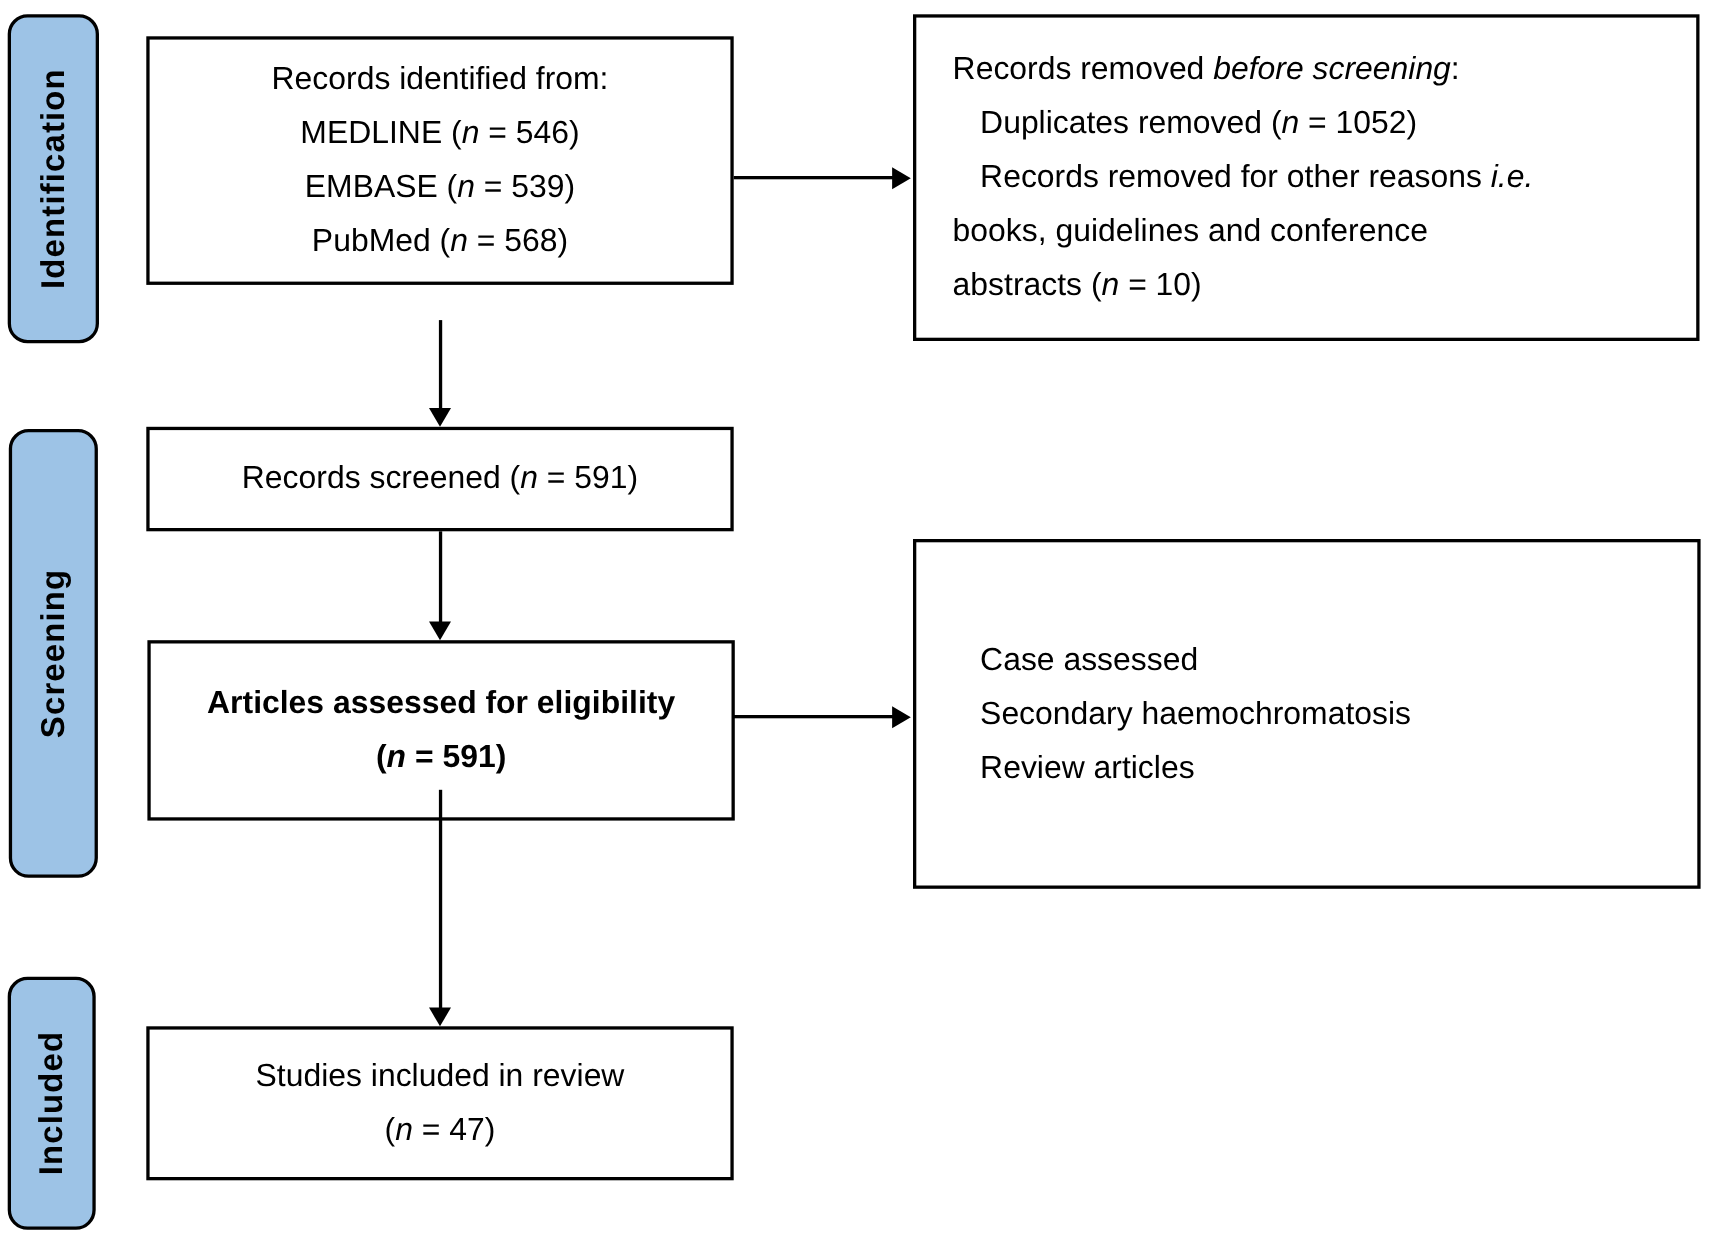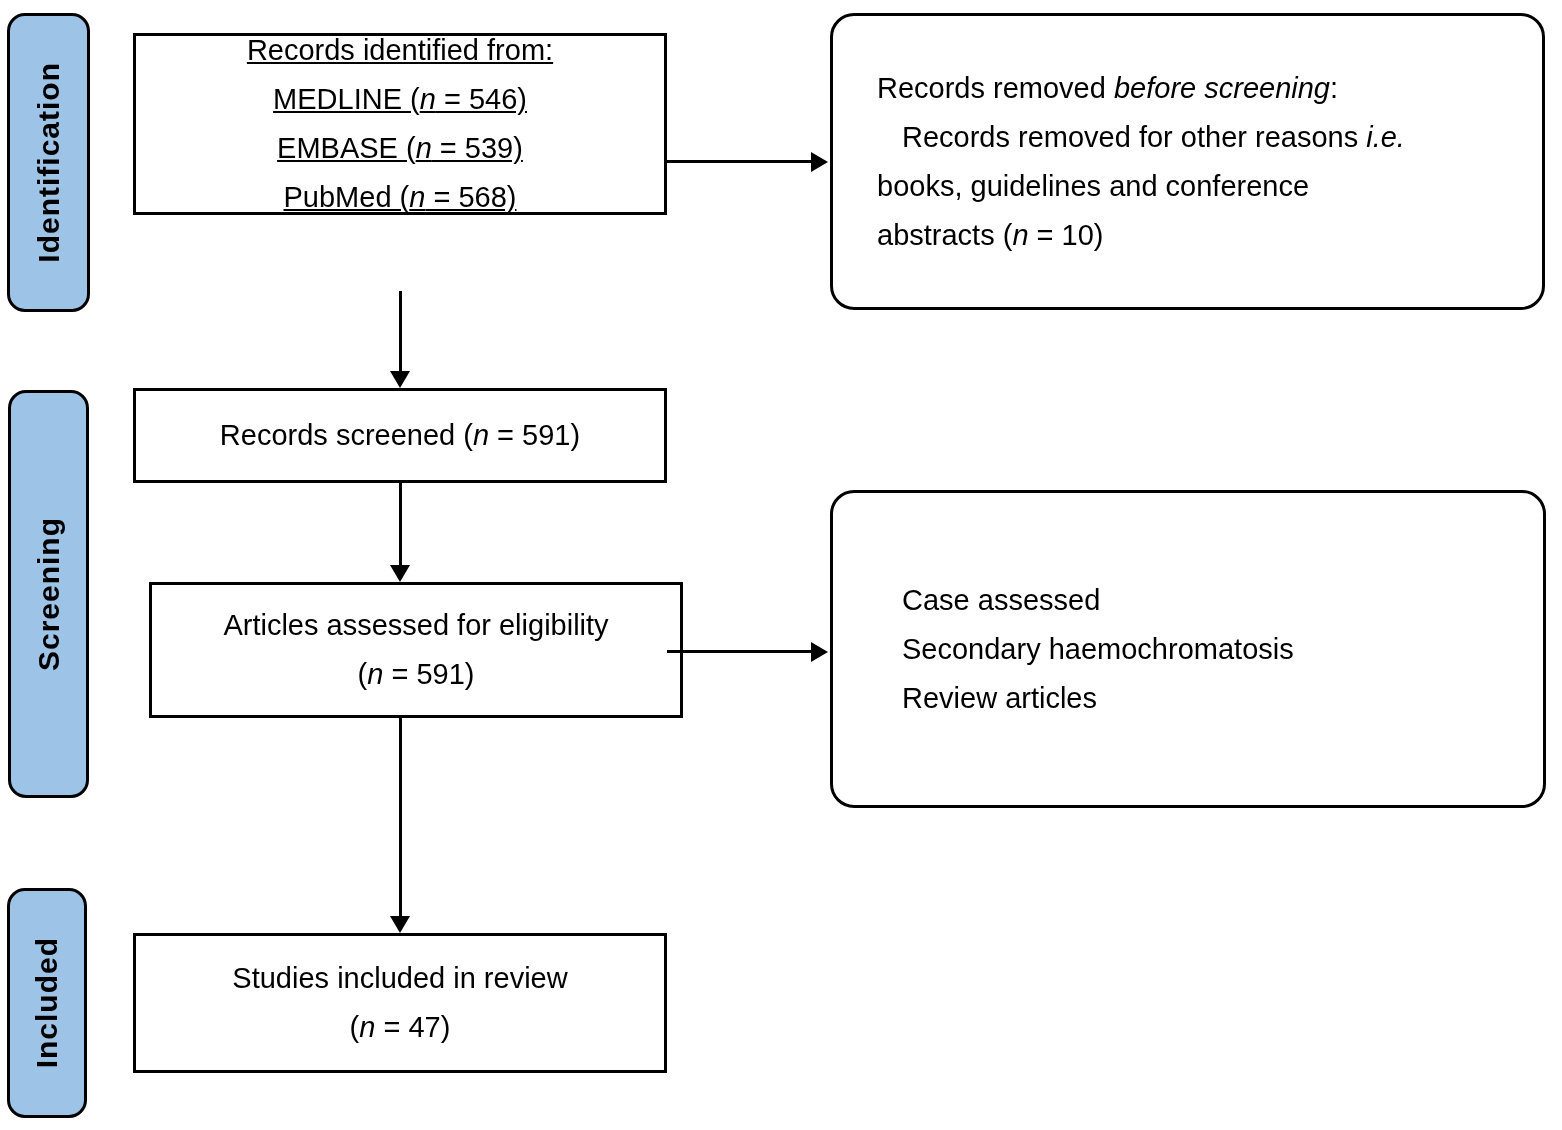--- a/index.html
+++ b/index.html
@@ -46,29 +46,29 @@
     position: absolute;
     background: var(--box-bg);
     border: 3px solid var(--line);
     display: flex;
     flex-direction: column;
     justify-content: center;
     font-size: 29px;
     line-height: 49px;
   }
   .box.centered { align-items: center; text-align: center; }
-  .box.lefty    { align-items: flex-start; text-align: left; padding-left: 44px; padding-right: 6px; border-radius: 24px; }
+  .box.lefty    { align-items: flex-start; text-align: left; padding-left: 33px; padding-right: 6px; }
   .tline { white-space: nowrap; }
   .tline.indent { padding-left: 25px; }
   .tline em { font-style: italic; }
 
-  #box-identified  { left: 133px; top: 33px;  width: 534px; height: 182px; text-decoration: underline; }
+  #box-identified  { left: 133px; top: 33px;  width: 534px; height: 226px; }
   #box-removed     { left: 830px; top: 13px;  width: 715px; height: 297px; }
   #box-screened    { left: 133px; top: 388px; width: 534px; height: 95px; text-align: center;  }
-  #box-eligibility { left: 149px; top: 582px; width: 534px; height: 136px; }
+  #box-eligibility { left: 134px; top: 582px; width: 534px; height: 164px; font-weight: bold; }
   #box-excluded    { left: 830px; top: 490px; width: 716px; height: 318px; }
   #box-included    { left: 133px; top: 933px; width: 534px; height: 140px; text-align: center; }
 
   
   .vline { position: absolute; width: 3px; background: var(--line); }
   .hline { position: absolute; height: 3px; background: var(--line); }
   .head-down {
     position: absolute; width: 0; height: 0;
     border-left: 10px solid transparent;
     border-right: 10px solid transparent;
@@ -98,20 +98,21 @@
 
   <div class="box centered" id="box-identified">
     <div class="tline"><span>Records identified from:</span><em></em><span></span></div>
     <div class="tline"><span>MEDLINE (</span><em>n</em><span> = 546)</span></div>
     <div class="tline"><span>EMBASE (</span><em>n</em><span> = 539)</span></div>
     <div class="tline"><span>PubMed (</span><em>n</em><span> = 568)</span></div>
   </div>
 
   <div class="box lefty" id="box-removed">
     <div class="tline"><span>Records removed </span><em>before screening</em><span>:</span></div>
+    <div class="tline indent"><span>Duplicates removed (</span><em>n</em><span> = 1052)</span></div>
     <div class="tline indent"><span>Records removed for other reasons </span><em>i.e.</em><span></span></div>
     <div class="tline"><span>books, guidelines and conference</span><em></em><span></span></div>
     <div class="tline"><span>abstracts (</span><em>n</em><span> = 10)</span></div>
   </div>
 
   <div class="box centered" id="box-screened">
     <div class="tline"><span>Records screened (</span><em>n</em><span> = 591)</span></div>
   </div>
 
   <div class="box centered" id="box-eligibility">

